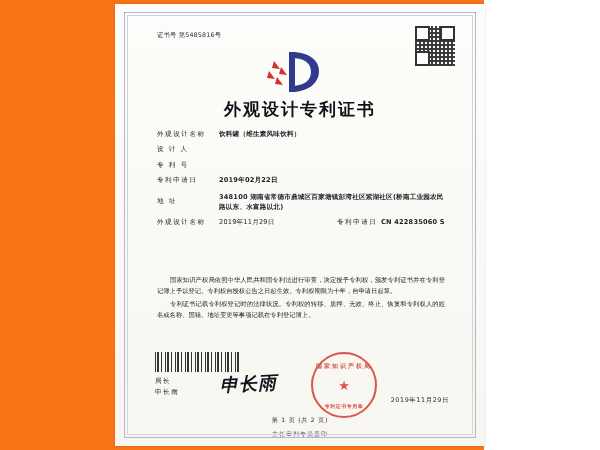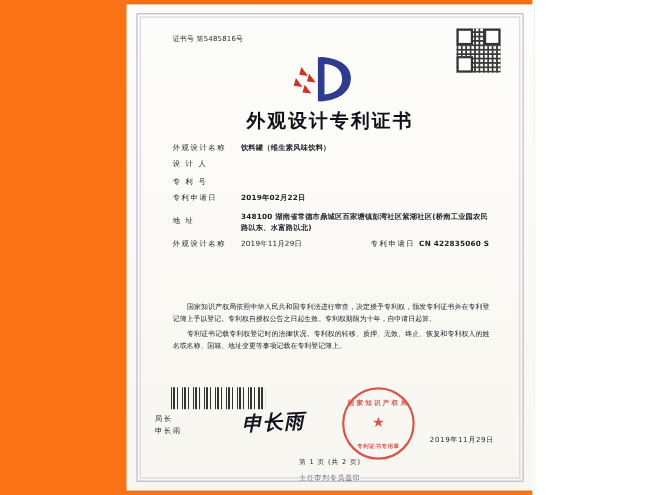--- a/index.html
+++ b/index.html
@@ -161,21 +161,21 @@
     height: 20px;
     background-image: repeating-linear-gradient(90deg,
       #111 0 1px, transparent 1px 2px, #111 2px 4px, transparent 4px 6px,
       #111 6px 7px, transparent 7px 10px);
     opacity: 0.85;
   }
 
   
   .sign-label {
     position: absolute;
-    left: 26px;
+    left: 40px;
     top: 372px;
     font-size: 6.6px;
     color: #1d1d26;
     letter-spacing: 1.5px;
     line-height: 1.65;
   }
   .signature {
     position: absolute;
     left: 105px;
     top: 368px;

